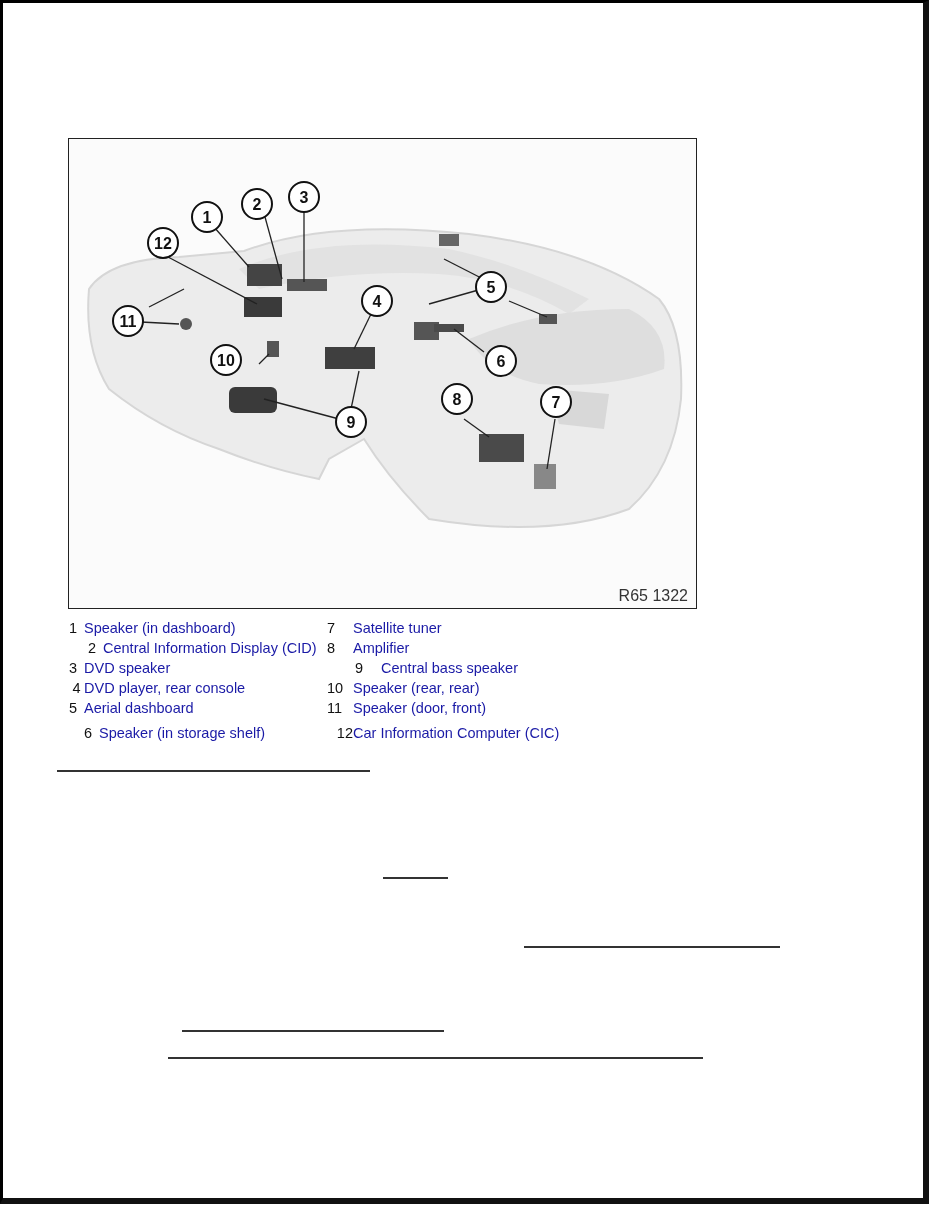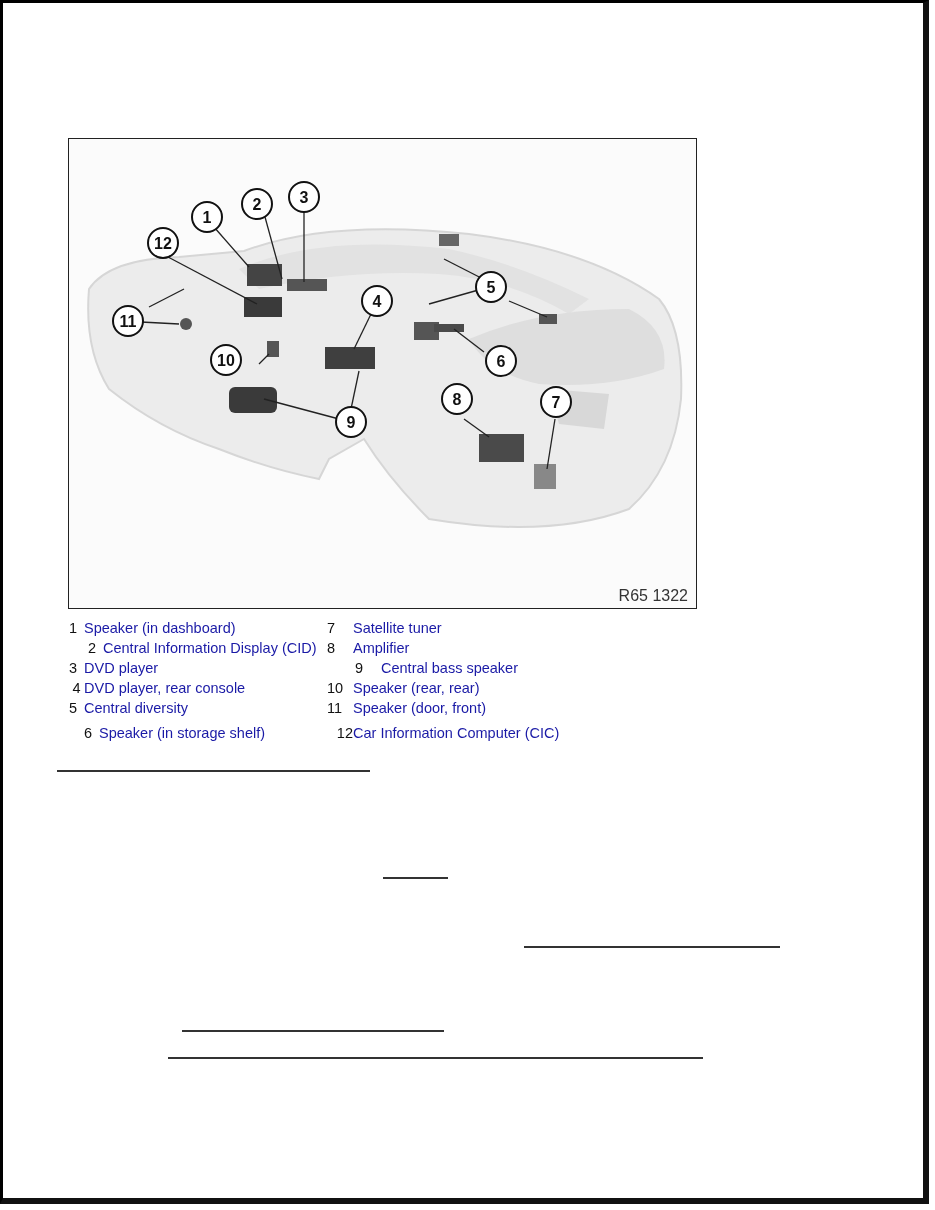--- a/index.html
+++ b/index.html
@@ -110,23 +110,23 @@
             <text x="487" y="269">7</text>
           </g>
       </g>
     </svg>
     <div class="fig-code">R65 1322</div>
   </div>
 
   <div class="legend">
     <div class="legend-row" style="left:0; top:0;"><span class="num" style="width:15px">1</span><span class="link">Speaker (in dashboard)</span></div>
     <div class="legend-row" style="left:0; top:20px;margin-left:19px;"><span class="num" style="width:15px">2</span><span class="link">Central Information Display (CID)</span></div>
-    <div class="legend-row" style="left:0; top:40px;"><span class="num" style="width:15px">3</span><span class="link">DVD player</span></div>
+    <div class="legend-row" style="left:0; top:40px;"><span class="num" style="width:15px">3</span><span class="link">DVD speaker</span></div>
     <div class="legend-row" style="left:0; top:60px;text-align:center;"><span class="num" style="width:15px">4</span><span class="link">DVD player, rear console</span></div>
-    <div class="legend-row" style="left:0; top:80px;"><span class="num" style="width:15px">5</span><span class="link">Central diversity</span></div>
+    <div class="legend-row" style="left:0; top:80px;"><span class="num" style="width:15px">5</span><span class="link">Aerial dashboard</span></div>
     <div class="legend-row" style="left:0; top:105px;margin-left:15px;"><span class="num" style="width:15px">6</span><span class="link">Speaker (in storage shelf)</span></div>
 
     <div class="legend-row" style="left:258px; top:0;"><span class="num" style="width:26px">7</span><span class="link">Satellite tuner</span></div>
     <div class="legend-row" style="left:258px; top:20px;"><span class="num" style="width:26px">8</span><span class="link">Amplifier</span></div>
     <div class="legend-row" style="left:258px; top:40px;margin-left:28px;"><span class="num" style="width:26px">9</span><span class="link">Central bass speaker</span></div>
     <div class="legend-row" style="left:258px; top:60px;"><span class="num" style="width:26px">10</span><span class="link">Speaker (rear, rear)</span></div>
     <div class="legend-row" style="left:258px; top:80px;"><span class="num" style="width:26px">11</span><span class="link">Speaker (door, front)</span></div>
     <div class="legend-row" style="left:258px; top:105px;text-align:right;"><span class="num" style="width:26px">12</span><span class="link">Car Information Computer (CIC)</span></div>
   </div>
 

